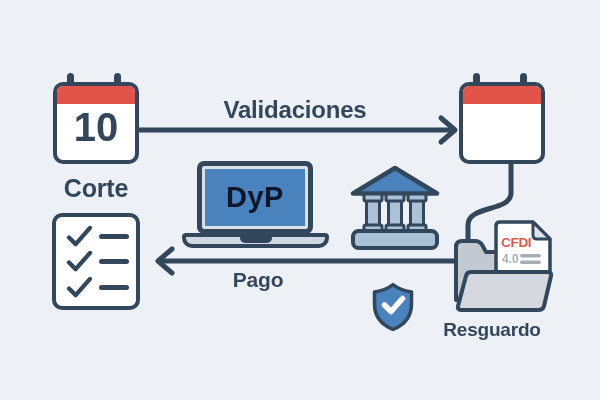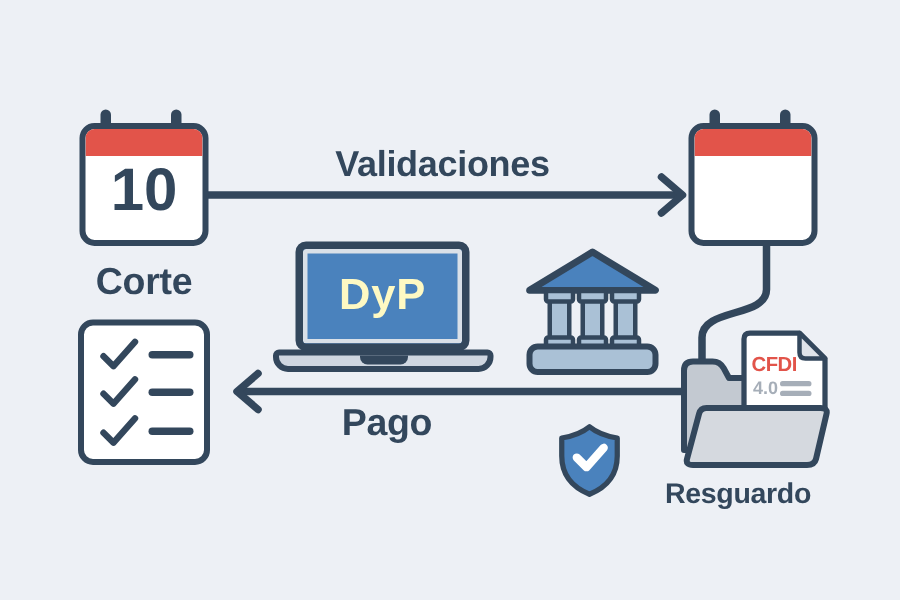--- a/index.html
+++ b/index.html
@@ -35,21 +35,21 @@
             border:4px solid var(--outline);border-radius:10px;overflow:hidden;}
   .cal-header{height:18px;background:var(--red);}
   .cal-day{height:calc(100% - 18px);display:flex;align-items:center;justify-content:center;
            font-size:40px;font-weight:700;color:var(--outline);padding-bottom:10px;}
   .cal-day.red{color:var(--red);}
 
   
   .laptop-screen{position:absolute;left:197px;top:161px;width:116px;height:73px;
                  background:var(--blue);border:5px solid var(--outline);border-radius:7px;
                  box-shadow:inset 0 0 0 3px #d9e0e8;display:flex;align-items:center;
-                 justify-content:center;color:#fef9c3;font-weight:700;font-size:29px;
+                 justify-content:center;color:#0f172a;font-weight:700;font-size:29px;
                  letter-spacing:0.5px;}
   .laptop-base{position:absolute;left:182px;top:233px;width:147px;height:15px;
                background:var(--laptop-base-gray);border:4px solid var(--outline);
                border-radius:4px 4px 10px 10px;}
   .laptop-notch{position:absolute;left:50%;top:0;transform:translateX(-50%);
                 width:32px;height:6px;background:var(--outline);border-radius:0 0 5px 5px;}
 
   
   .checklist{position:absolute;left:52px;top:213px;width:88px;height:97px;background:#fff;
              border:4px solid var(--outline);border-radius:10px;display:flex;
@@ -130,21 +130,21 @@
       <span class="check-line"></span>
     </div>
     <div class="check-row">
       <svg width="25" height="21" viewBox="0 0 26 22">
         <path d="M 2 12 L 9 19 L 24 2" class="ol nofill" stroke-width="4.5"></path>
       </svg>
       <span class="check-line"></span>
     </div>
   </div>
 
-  <div class="label" style="left:158px;top:268px;width:200px;font-size:25px">Pago</div>
+  <div class="label" style="left:158px;top:268px;width:200px;font-size:21px">Pago</div>
 
   <svg class="abs" style="left:370px;top:281px" width="46" height="52" viewBox="0 0 46 52">
     <path d="M 23 3.5 C 28.5 8 35 10 41.5 11 L 41.5 23 C 41.5 36 34 44 23 48.5
              C 12 44 4.5 36 4.5 23 L 4.5 11 C 11 10 17.5 8 23 3.5 Z" class="ol f-blue" stroke-width="3.5"></path>
     <path d="M 14.5 24 L 21 30.5 L 32.5 17.5" fill="none" stroke="#ffffff" stroke-width="5.5" stroke-linecap="round" stroke-linejoin="round"></path>
   </svg>
 
   <svg class="abs" style="left:450px;top:210px" width="120" height="108" viewBox="0 0 120 108">
     <path d="M 6 90 L 6 37 Q 6 31 12 31 L 25 31 Q 30 31 32.5 35.5 L 36 42 L 85 42
              Q 90 42 90 48 L 90 90 Z" class="ol f-back" stroke-width="4"></path>

